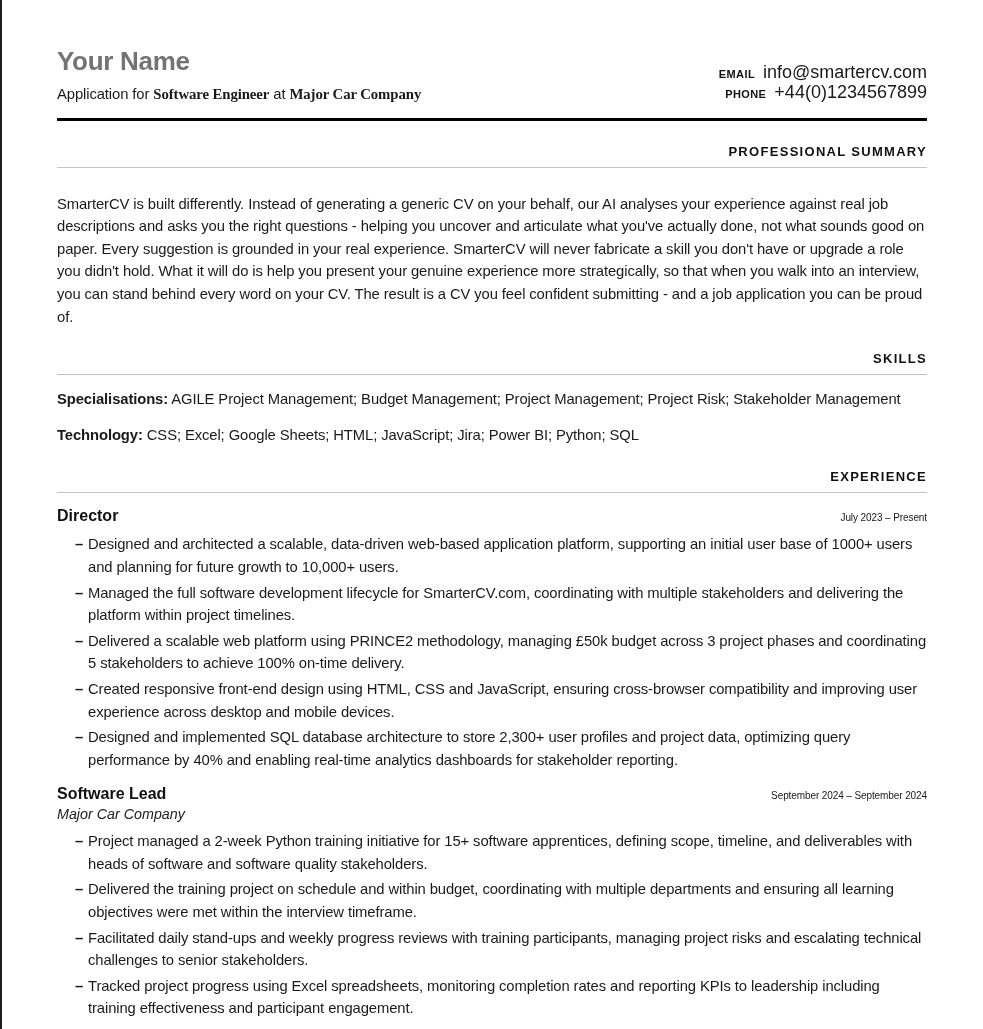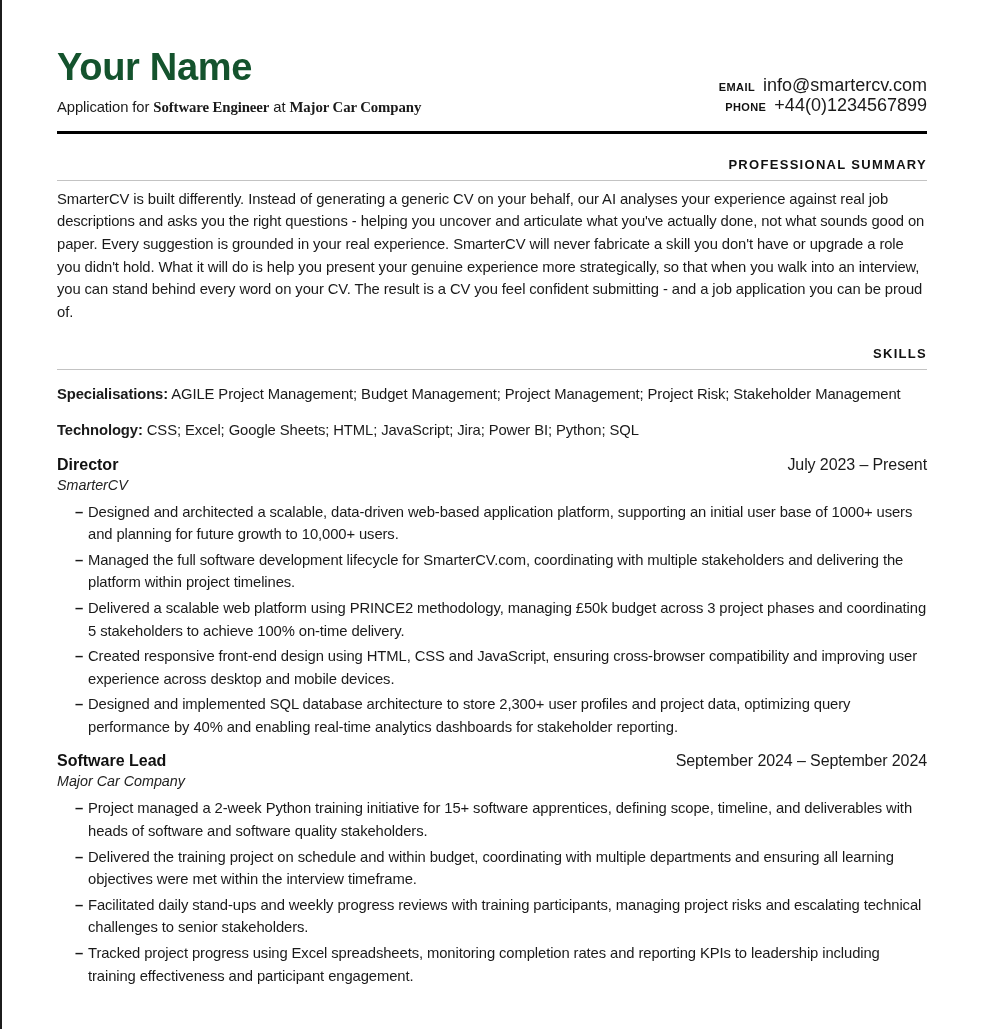--- a/index.html
+++ b/index.html
@@ -17,24 +17,24 @@
     padding: 47px 56px 20px 55px;
   }
 
   
   .cv-header {
     display: flex;
     justify-content: space-between;
     align-items: flex-end;
   }
   .candidate-name {
-    font-size: 38px;
+    font-size: 26px;
     font-weight: 700;
     letter-spacing: -0.3px;
-    color: #14532d;
+    color: #737373;
     line-height: 1.1;
   }
   .application-line {
     font-size: 14.8px;
     margin-top: 10px;
     color: #1a1a1a;
     letter-spacing: -0.1px;
   }
   .application-line strong { font-weight: 700; font-family: Liberation Serif, serif; }
   .contact-block { }
@@ -69,21 +69,21 @@
     color: #111111;
     margin-top: 23px;
     padding-bottom: 8px;
     border-bottom: 1px solid #c3c3c3;
     text-align: right;
   }
   .body-text {
     font-size: 14.8px;
     line-height: 22.6px;
     letter-spacing: -0.1px;
-    margin-top: 7px;
+    margin-top: 25px;
     color: #1a1a1a;
   }
   .skills-row {
     font-size: 14.8px;
     line-height: 22.6px;
     letter-spacing: -0.1px;
     margin-top: 13px;
     color: #1a1a1a;
   }
   .skills-row strong { font-weight: 700; }
@@ -94,21 +94,21 @@
     display: flex;
     justify-content: space-between;
     align-items: baseline;
   }
   .job-title {
     font-size: 16px;
     font-weight: 700;
     color: #111111;
   }
   .job-dates {
-    font-size: 16px;
+    font-size: 10px;
     color: #1a1a1a;
     letter-spacing: -0.1px;
   }
   .job-company {
     font-size: 14.3px;
     font-style: italic;
     color: #222222;
     margin-top: 3px;
   }
   .bullet-list { margin-top: 8px; }
@@ -156,27 +156,27 @@
     <p class="body-text">SmarterCV is built differently. Instead of generating a generic CV on your behalf, our AI analyses your experience against real job descriptions and asks you the right questions - helping you uncover and articulate what you've actually done, not what sounds good on paper. Every suggestion is grounded in your real experience. SmarterCV will never fabricate a skill you don't have or upgrade a role you didn't hold. What it will do is help you present your genuine experience more strategically, so that when you walk into an interview, you can stand behind every word on your CV. The result is a CV you feel confident submitting - and a job application you can be proud of.</p>
   </section>
 
   <section>
     <h2 class="section-title">SKILLS</h2>
     <p class="skills-row"><strong>Specialisations:</strong> <span>AGILE Project Management; Budget Management; Project Management; Project Risk; Stakeholder Management</span></p>
     <p class="skills-row"><strong>Technology:</strong> <span>CSS; Excel; Google Sheets; HTML; JavaScript; Jira; Power BI; Python; SQL</span></p>
   </section>
 
   <section>
+    <h2 class="section-title">EXPERIENCE</h2>
 
     <div class="job">
       <div class="job-header">
         <h3 class="job-title">Director</h3>
         <span class="job-dates">July 2023 – Present</span>
       </div>
-      <div class="job-company">SmarterCV</div>
       <div class="bullet-list">
         <div class="bullet">
             <span class="bullet-dash">–</span>
             <span class="bullet-text">Designed and architected a scalable, data-driven web-based application platform, supporting an initial user base of 1000+ users and planning for future growth to 10,000+ users.</span>
           </div>
         <div class="bullet">
             <span class="bullet-dash">–</span>
             <span class="bullet-text">Managed the full software development lifecycle for SmarterCV.com, coordinating with multiple stakeholders and delivering the platform within project timelines.</span>
           </div>
         <div class="bullet">

